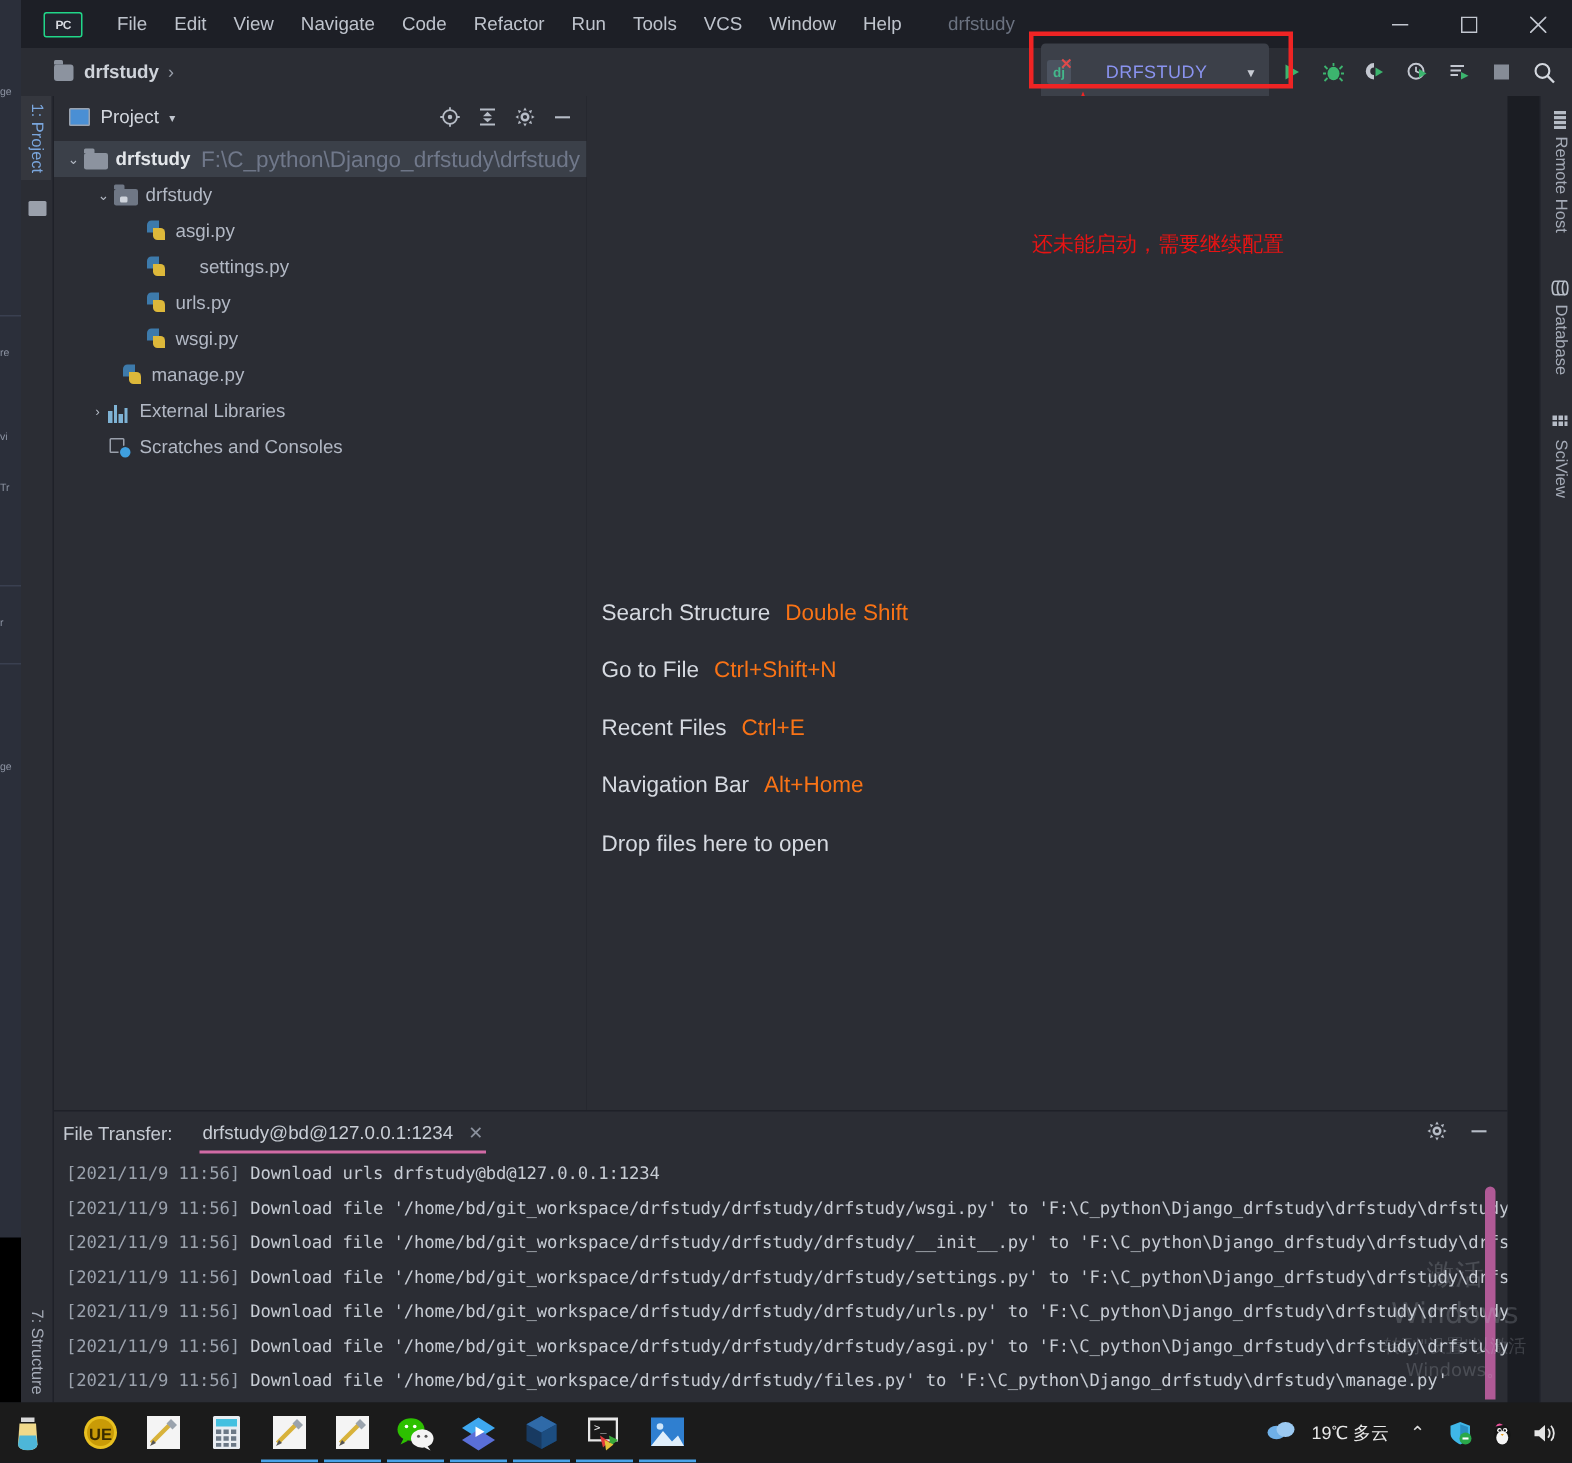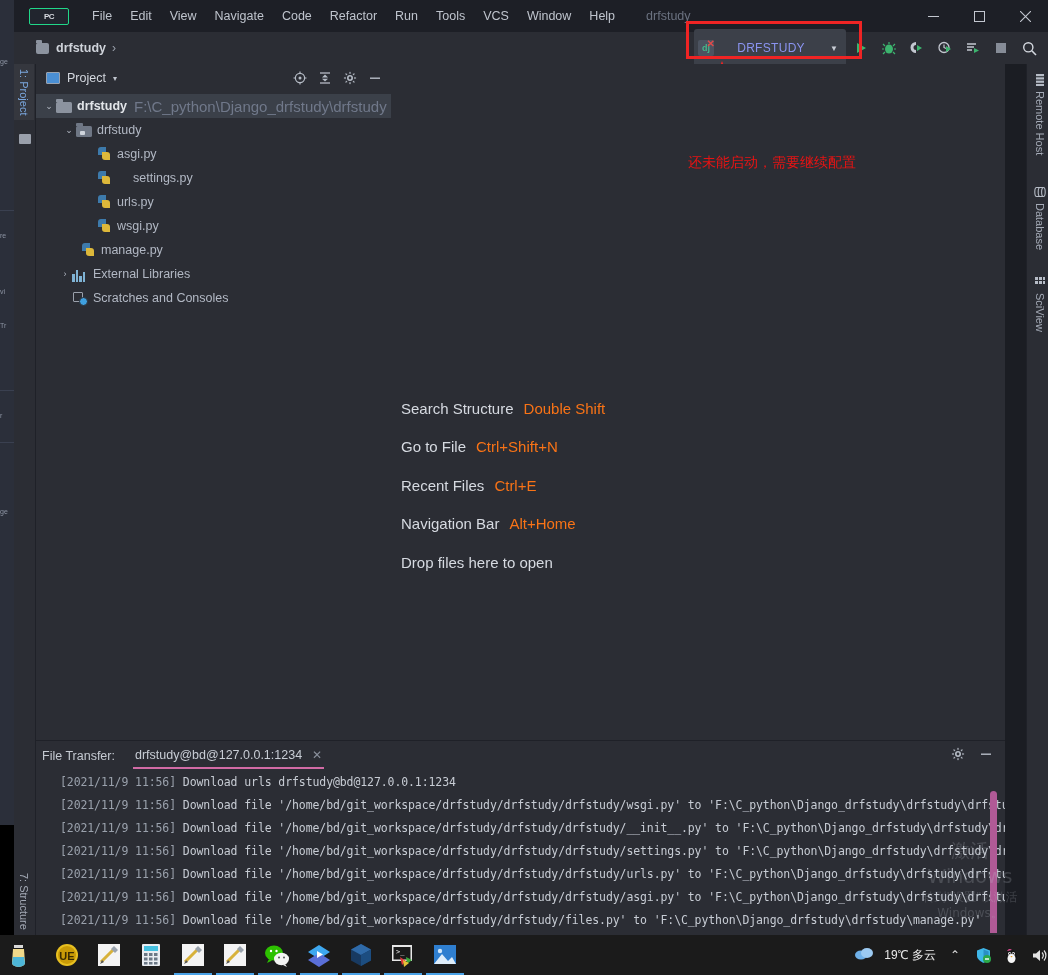--- a/index.html
+++ b/index.html
@@ -26,21 +26,21 @@
   .desktop-left .dk-black {
     position: absolute; left: 0; bottom: 0; width: 14px; height: 110px; background: #000;
   }
 
   
   .titlebar {
     position: absolute; left: 14px; top: 0; width: 1034px; height: 32px;
     background: #1d1f26; display: flex; align-items: center;
   }
   .pc-logo {
-    width: 40px; height: 17px; margin-left: 15px; margin-right: 14px;
+    width: 26px; height: 17px; margin-left: 15px; margin-right: 14px;
     border: 1.5px solid #21d789; border-radius: 2px;
     background: #21252e; color: #d7dae0; font-size: 8px; font-weight: bold;
     display: flex; align-items: center; justify-content: center; letter-spacing: -0.5px;
   }
   .menu { display: flex; align-items: center; gap: 0px; }
   .menu-item {
     font-size: 12.5px; color: #bfc4cd; padding: 4px 9px; cursor: default; white-space: nowrap;
   }
   .title-proj {
     font-size: 12.5px; color: #6b7280; margin-left: 22px;
@@ -212,21 +212,21 @@
   .ft-close { color: #8a909c; font-size: 12px; }
   .ft-actions { margin-left: auto; display: flex; align-items: center; gap: 14px; padding-right: 12px; }
 
   .ft-log {
     position: relative; padding-left: 8px; font-family: "DejaVu Sans Mono", monospace;
     font-size: 11.5px; overflow: hidden; height: 162px;
   }
   .log-line {
     height: 23px; line-height: 23px; color: #c7ccd4; white-space: nowrap; letter-spacing: -0.1px;
   }
-  .log-ts { color: #9aa1ac; margin-left: 16px; }
+  .log-ts { color: #9aa1ac; }
   .ft-scroll {
     position: absolute; right: 8px; top: 20px; width: 7px; height: 160px;
     background: #b05a96; border-radius: 4px;
   }
 
   
   .watermark {
     position: absolute; right: 14px; top: 838px; width: 128px; text-align: center;
     color: rgba(200,205,215,0.20); pointer-events: none; line-height: 1.35;
     font-family: "DejaVu Sans", sans-serif;
@@ -242,21 +242,21 @@
   .tb-start { width: 40px; height: 40px; display:flex; align-items:center; justify-content:center; }
   .tb-apps { display: flex; align-items: center; gap: 12px; margin-left: 12px; }
   .tb-app {
     width: 30px; height: 30px; position: relative; display: flex;
     align-items: center; justify-content: center; border-radius: 2px;
   }
   .tb-app.running:after {
     content: ""; position: absolute; left: -4px; right: -4px; bottom: -5px; height: 2.5px;
     background: #4aa3e8;
   }
-  .tray { margin-left: auto; display: flex; align-items: center; gap: 10px; }
+  .tray { margin-left: auto; display: flex; align-items: center; gap: 10px; padding-right: 10px; }
   .tray-text { font-size: 12px; color: #e8e8e8; }
   .tray-ico { width: 18px; height: 18px; display:flex; align-items:center; justify-content:center; }
 
   
   .arrow-svg { position: absolute; left: 690px; top: 55px; pointer-events: none; }
 </style>
 </head>
 <body>
 
 <div id="root">

